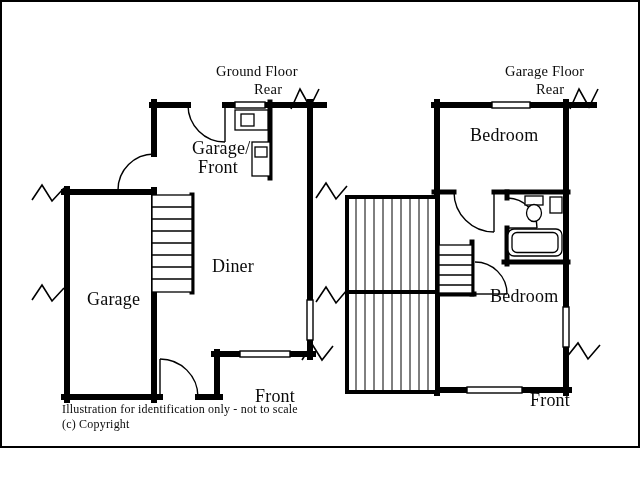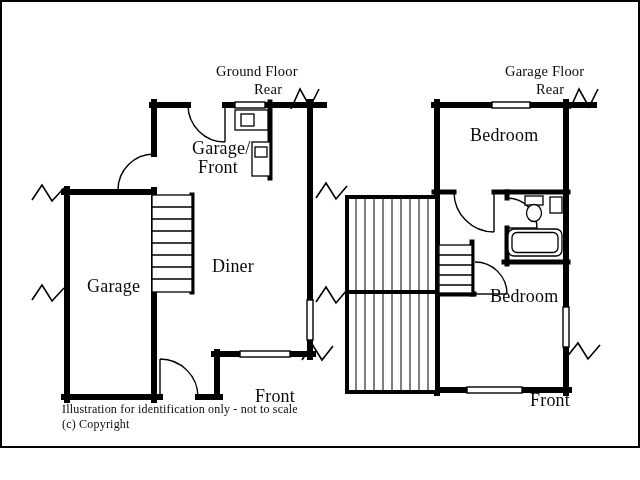--- a/index.html
+++ b/index.html
@@ -153,21 +153,21 @@
         <polyline points="314,300 324,285 334,301 345,288"></polyline>
       </g>
     </g>
   </svg>
 
   <div class="lbl title" style="left:214px; top:61px;">Ground Floor</div>
   <div class="lbl title" style="left:252px; top:79px;">Rear</div>
   <div class="lbl" style="left:190px; top:136px;">Garage/</div>
   <div class="lbl" style="left:196px; top:155px;">Front</div>
   <div class="lbl" style="left:210px; top:254px;">Diner</div>
-  <div class="lbl" style="left:85px;  top:274px;text-align:center;">Garage</div>
+  <div class="lbl" style="left:85px;  top:287px;text-align:center;">Garage</div>
   <div class="lbl" style="left:253px; top:384px;">Front</div>
 
   <div class="lbl title" style="left:503px; top:61px;">Garage Floor</div>
   <div class="lbl title" style="left:534px; top:79px;">Rear</div>
   <div class="lbl" style="left:468px; top:123px;">Bedroom</div>
   <div class="lbl" style="left:488px; top:284px;">Bedroom</div>
   <div class="lbl" style="left:528px; top:388px;">Front</div>
 
   <div class="lbl footer" style="left:60px; top:400px;">Illustration for identification only - not to scale</div>
   <div class="lbl footer" style="left:60px; top:415px;">(c) Copyright</div>

